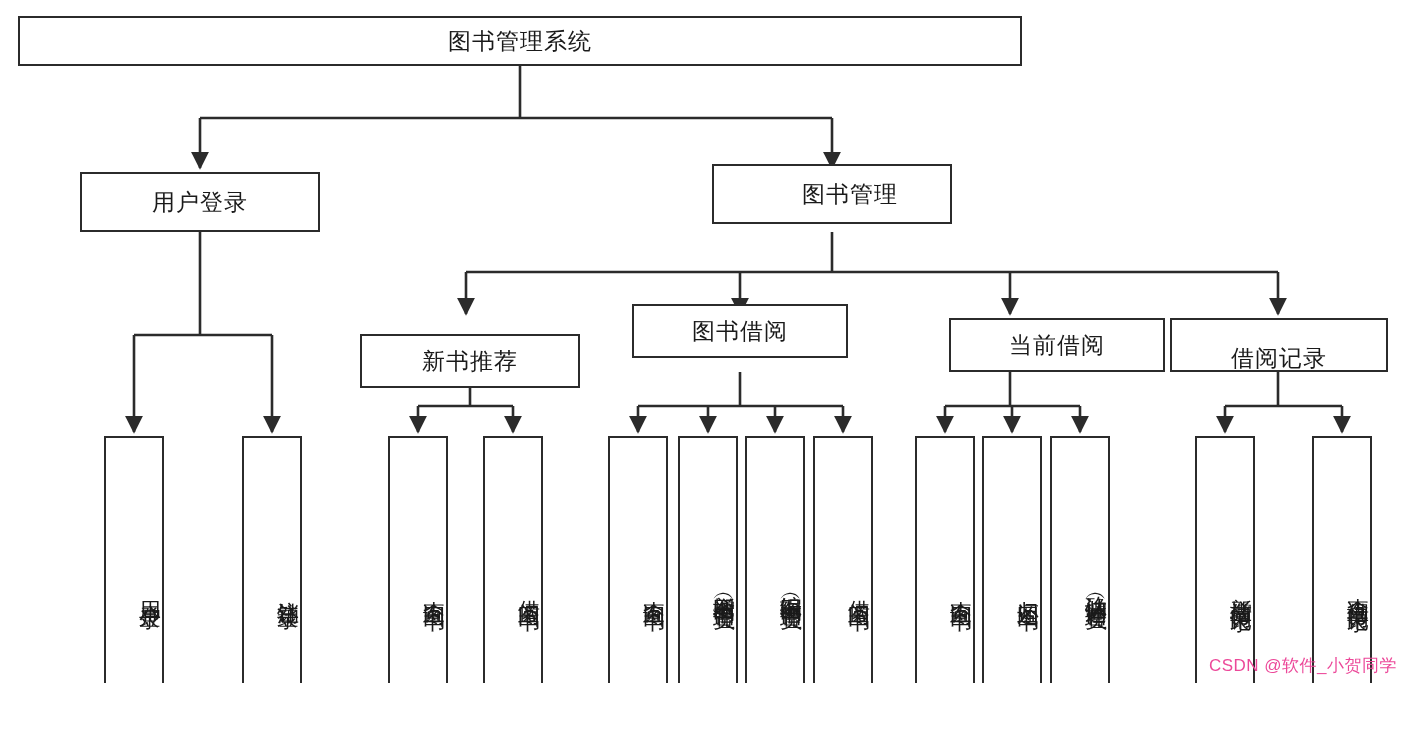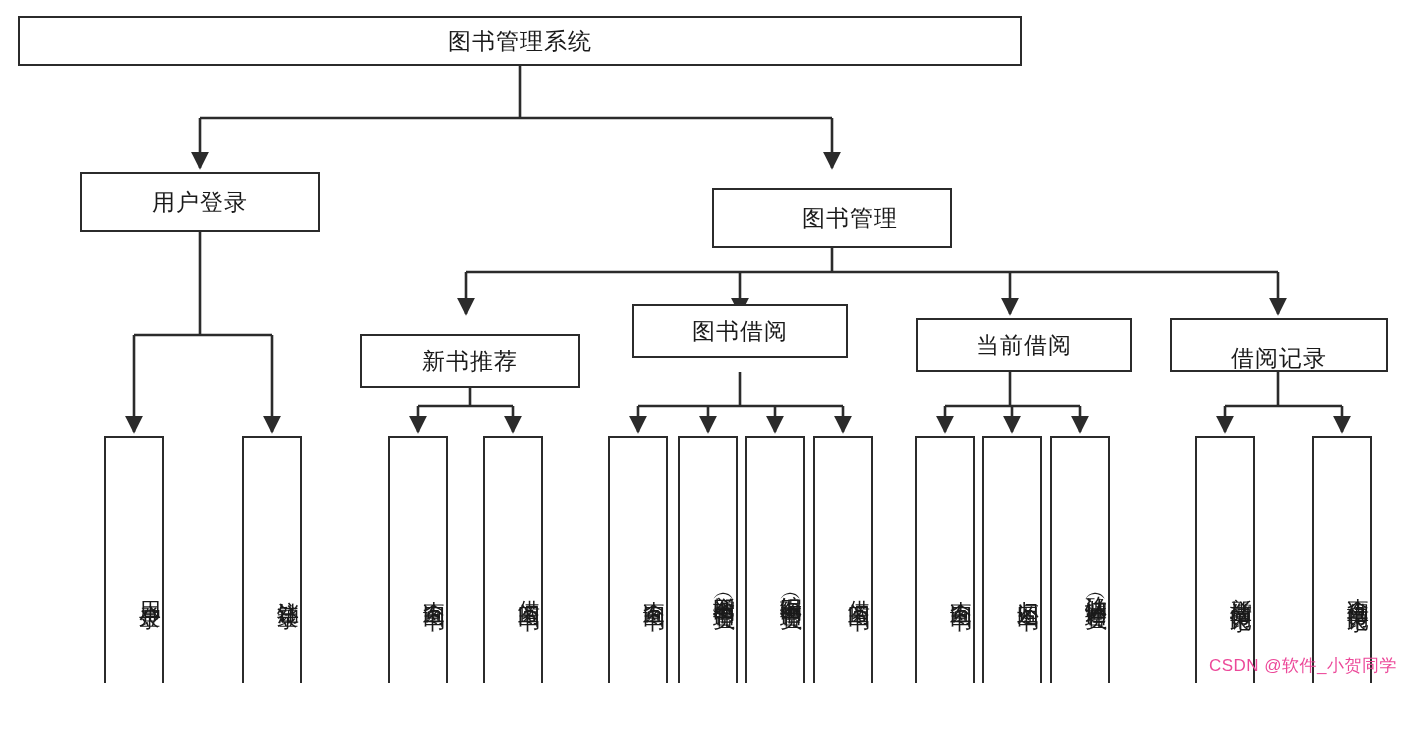--- a/index.html
+++ b/index.html
@@ -121,31 +121,31 @@
     </g>
   </svg>
 
   <div class="node horiz" style="left:18px; top:16px; width:1004px; height:50px;">
     <span class="label">图书管理系统</span>
   </div>
 
   <div class="node horiz" style="left:80px; top:172px; width:240px; height:60px;">
     <span class="label">用户登录</span>
   </div>
-  <div class="node horiz" style="left:712px; top:188px; width:240px; height:60px;padding-left:36px;">
+  <div class="node horiz" style="left:712px; top:164px; width:240px; height:60px;padding-left:36px;">
     <span class="label">图书管理</span>
   </div>
 
   <div class="node horiz" style="left:360px; top:318px; width:220px; height:54px;margin-top:16px;">
     <span class="label">新书推荐</span>
   </div>
   <div class="node horiz" style="left:632px; top:304px; width:216px; height:54px;">
     <span class="label">图书借阅</span>
   </div>
-  <div class="node horiz" style="left:916px; top:318px; width:216px; height:54px;">
+  <div class="node horiz" style="left:949px; top:318px; width:216px; height:54px;">
     <span class="label">当前借阅</span>
   </div>
   <div class="node horiz" style="left:1170px; top:318px; width:218px; height:54px;align-items:flex-end;">
     <span class="label">借阅记录</span>
   </div>
 
   <div class="node vert" style="left:104px; top:436px; width:60px; height:300px;">
     <span class="label">用户登录</span>
   </div>
   <div class="node vert" style="left:242px; top:436px; width:60px; height:300px;">

